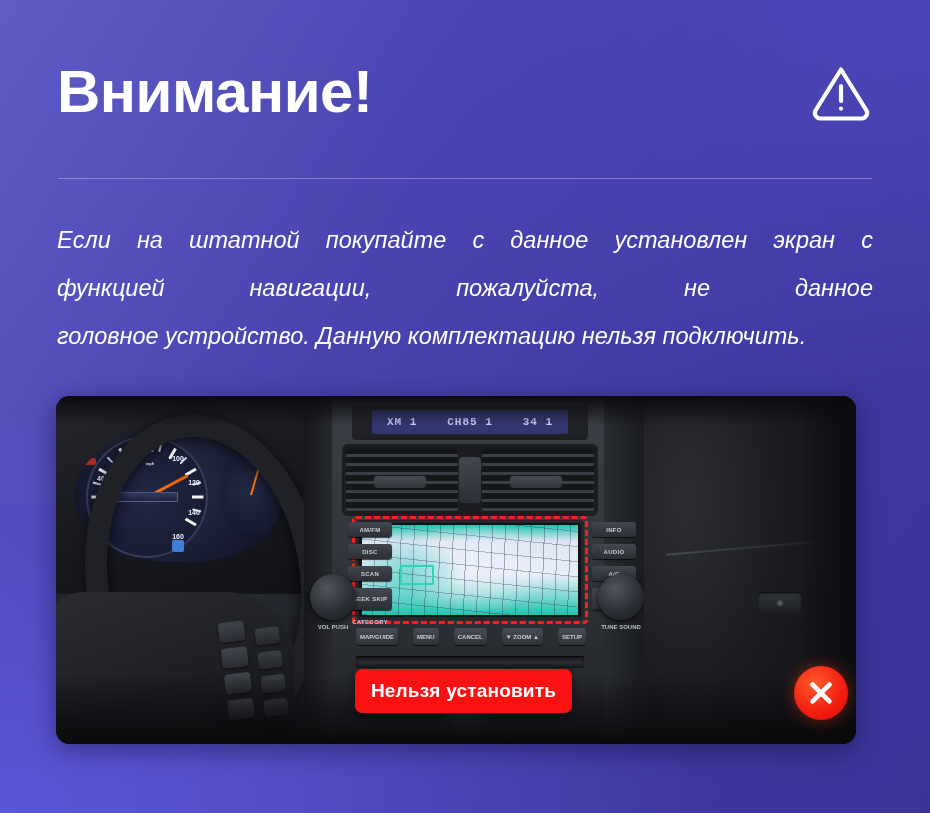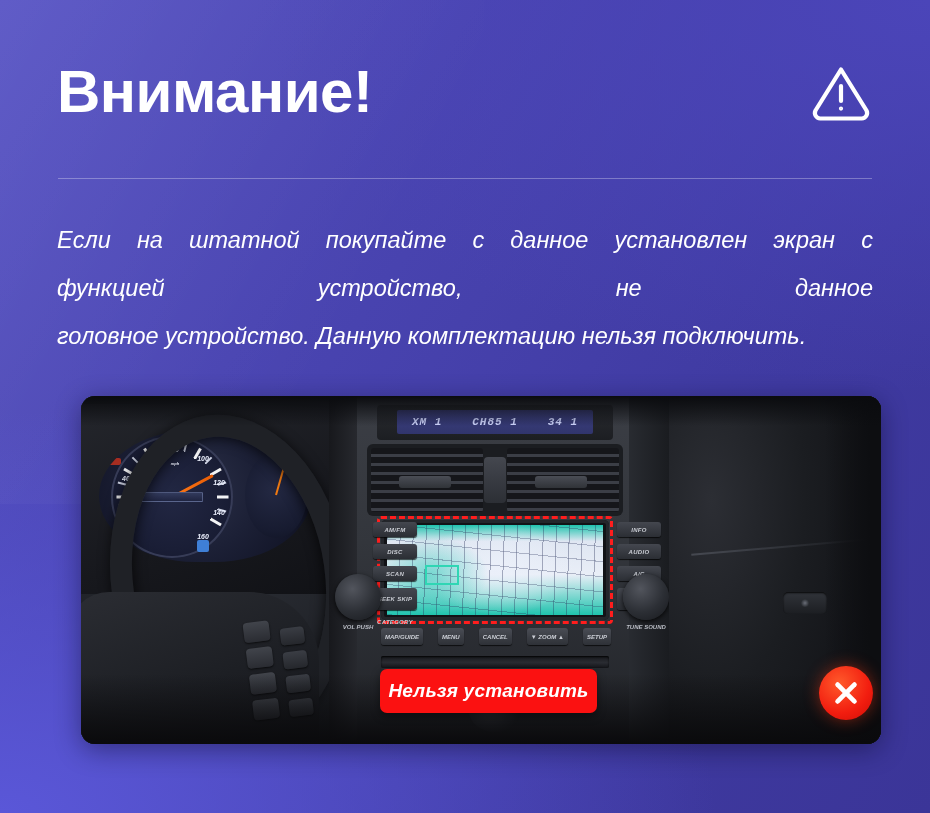--- a/index.html
+++ b/index.html
@@ -76,27 +76,26 @@
     white-space: nowrap;
     display: flex;
     justify-content: space-between;
   }
   .body-line.last { display: block; text-align: left; }
   .body-line .w { display: inline-block; }
 
   
   .photo {
     position: absolute;
-    left: 81px; top: 396px;
+    left: 56px; top: 396px;
     width: 800px; height: 348px;
     border-radius: 14px;
     overflow: hidden;
     background: #0c4a6e;
     box-shadow: 0 6px 26px rgba(10,8,40,0.45);
-    font-style: italic;
   }
   .photo-inner { position: absolute; inset: 0; }
 
   
   .dash-base {
     position: absolute; inset: 0;
     background:
       radial-gradient(70% 120% at 18% 40%, #2e3138 0%, #1a1c21 45%, #111216 75%),
       linear-gradient(180deg, #2a2d34 0%, #1b1d22 40%, #111216 100%);
   }
@@ -459,21 +458,22 @@
       <span class="w">штатной</span>
       <span class="w">покупайте</span>
       <span class="w">с</span>
       <span class="w">данное</span>
       <span class="w">установлен</span>
       <span class="w">экран</span>
       <span class="w">с</span>
     </div>
     <div class="body-line">
       <span class="w">функцией</span>
-      <span class="w">устройство,</span>
+      <span class="w">навигации,</span>
+      <span class="w">пожалуйста,</span>
       <span class="w">не</span>
       <span class="w">данное</span>
     </div>
     <div class="body-line last">головное устройство. Данную комплектацию нельзя подключить.</div>
   </div>
 
   <div class="photo">
     <div class="photo-inner">
 
       <div class="dash-base"></div>

